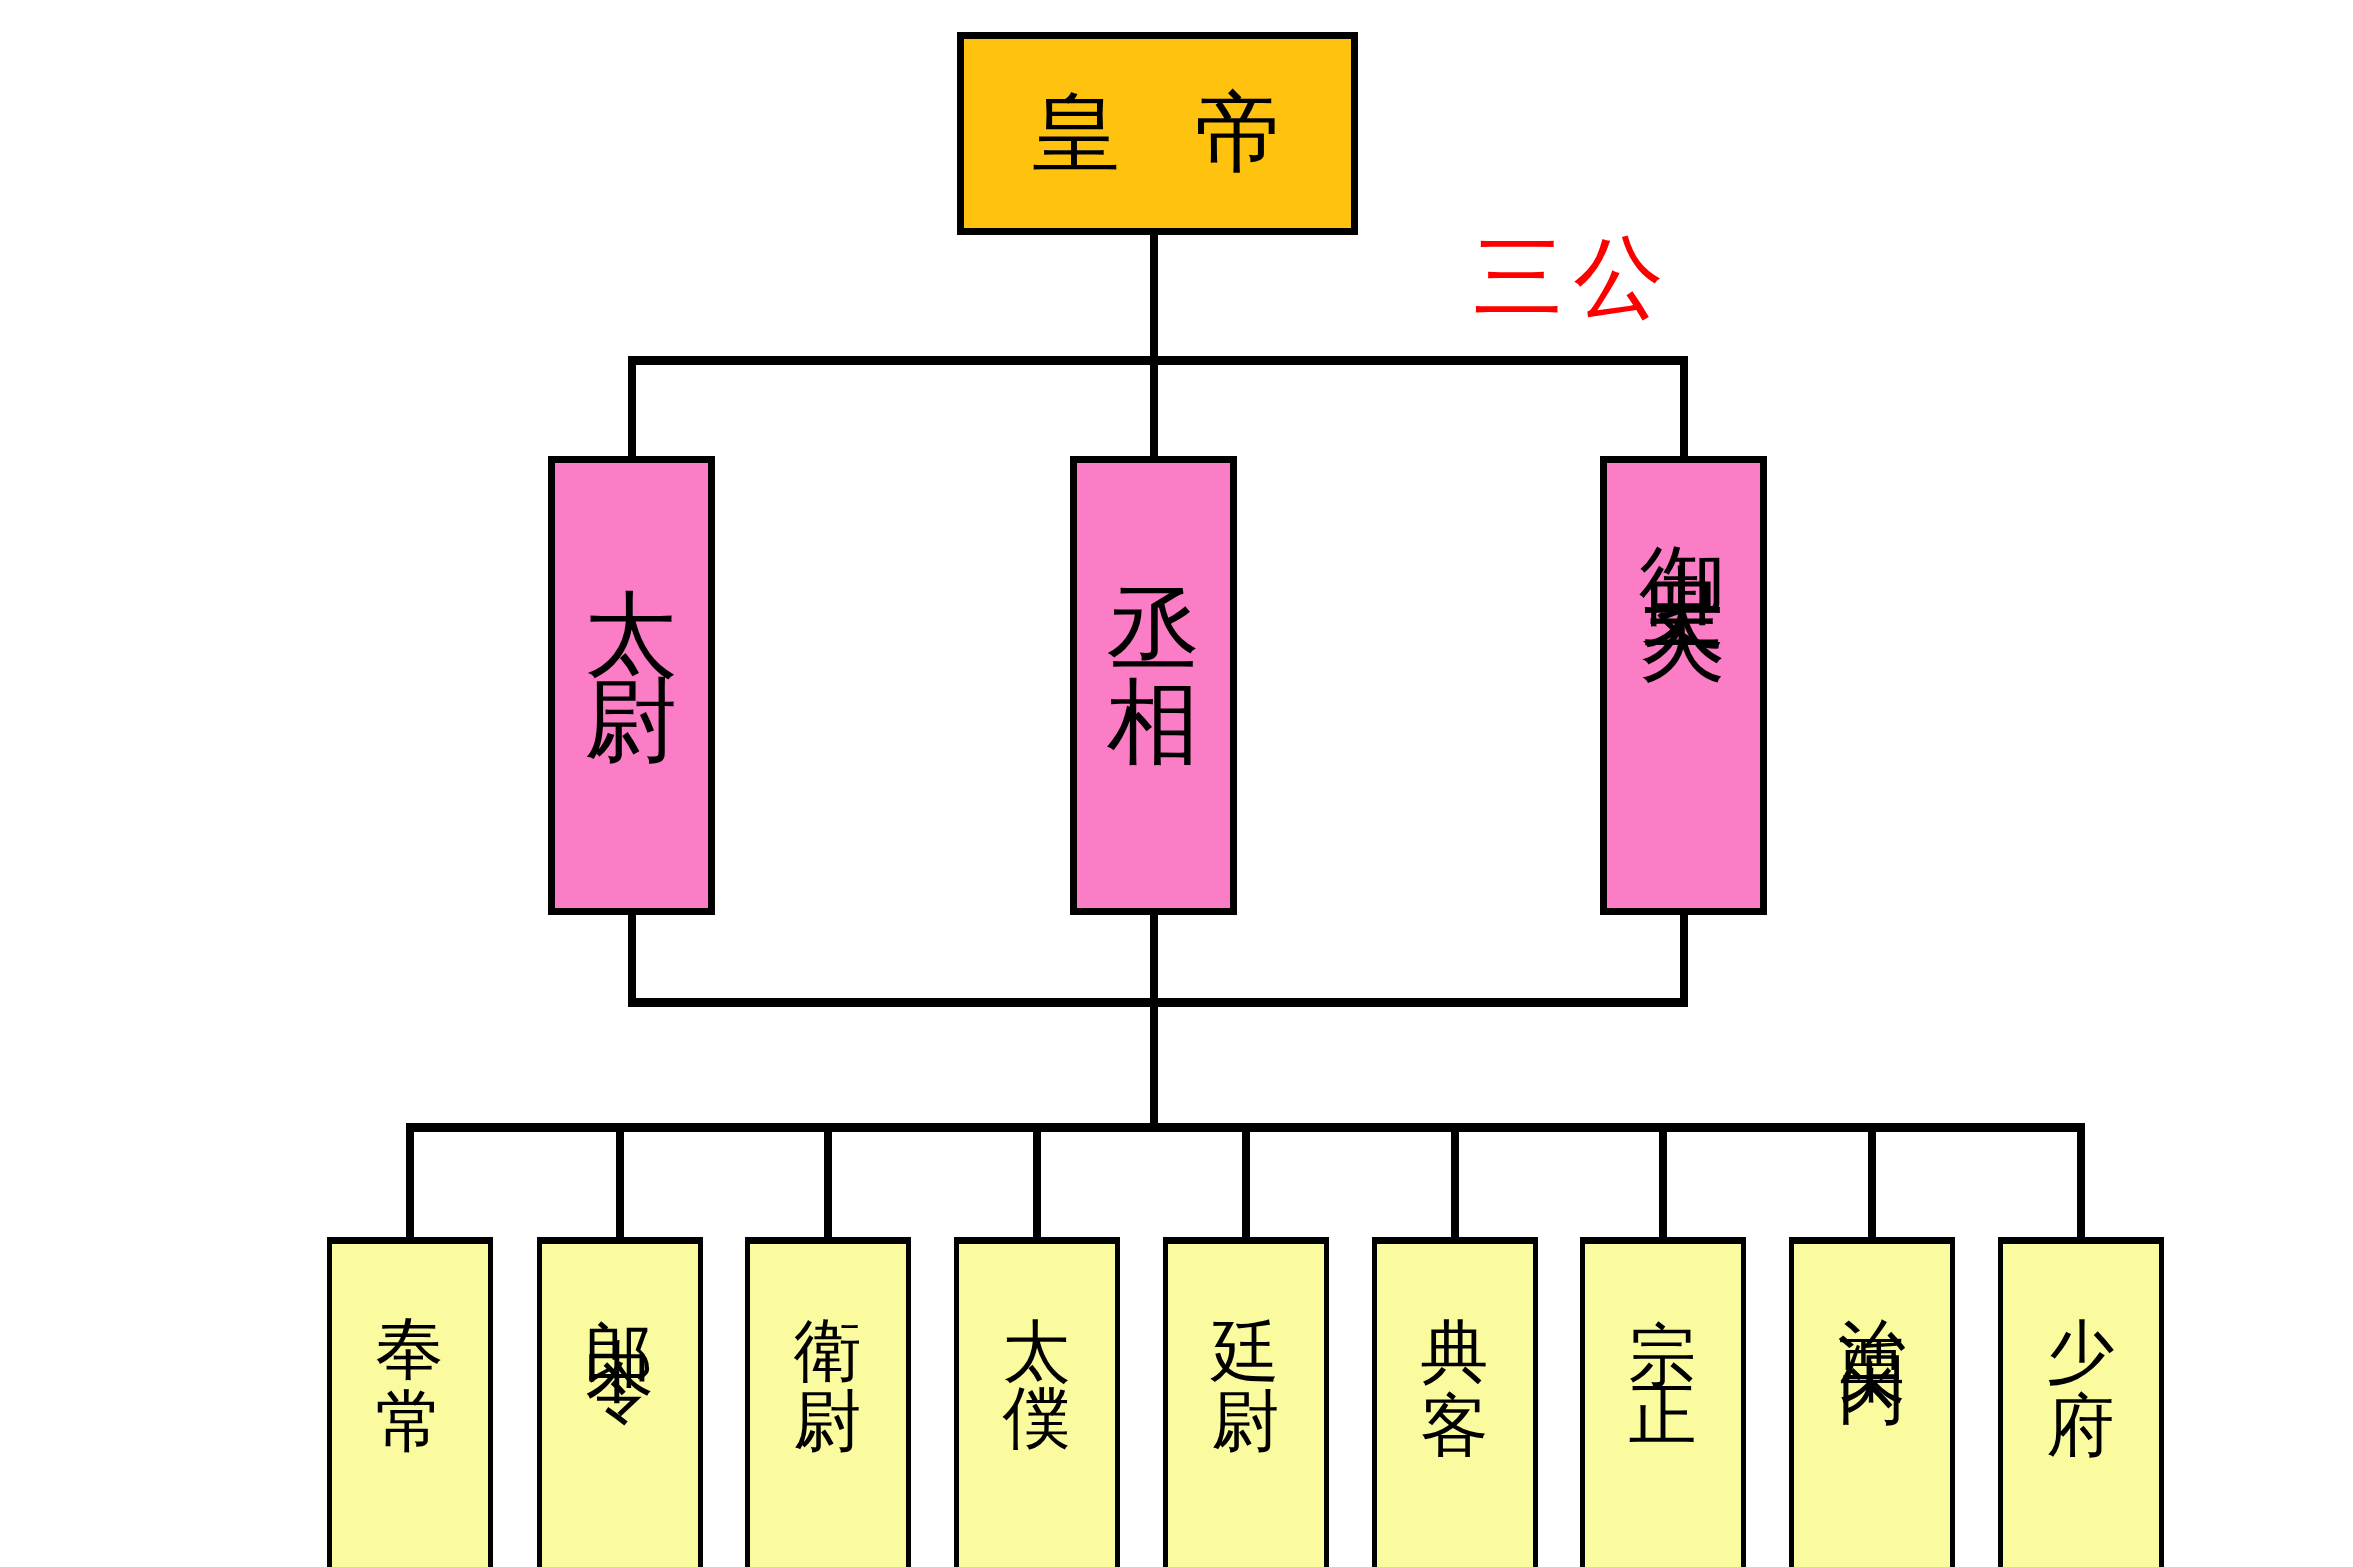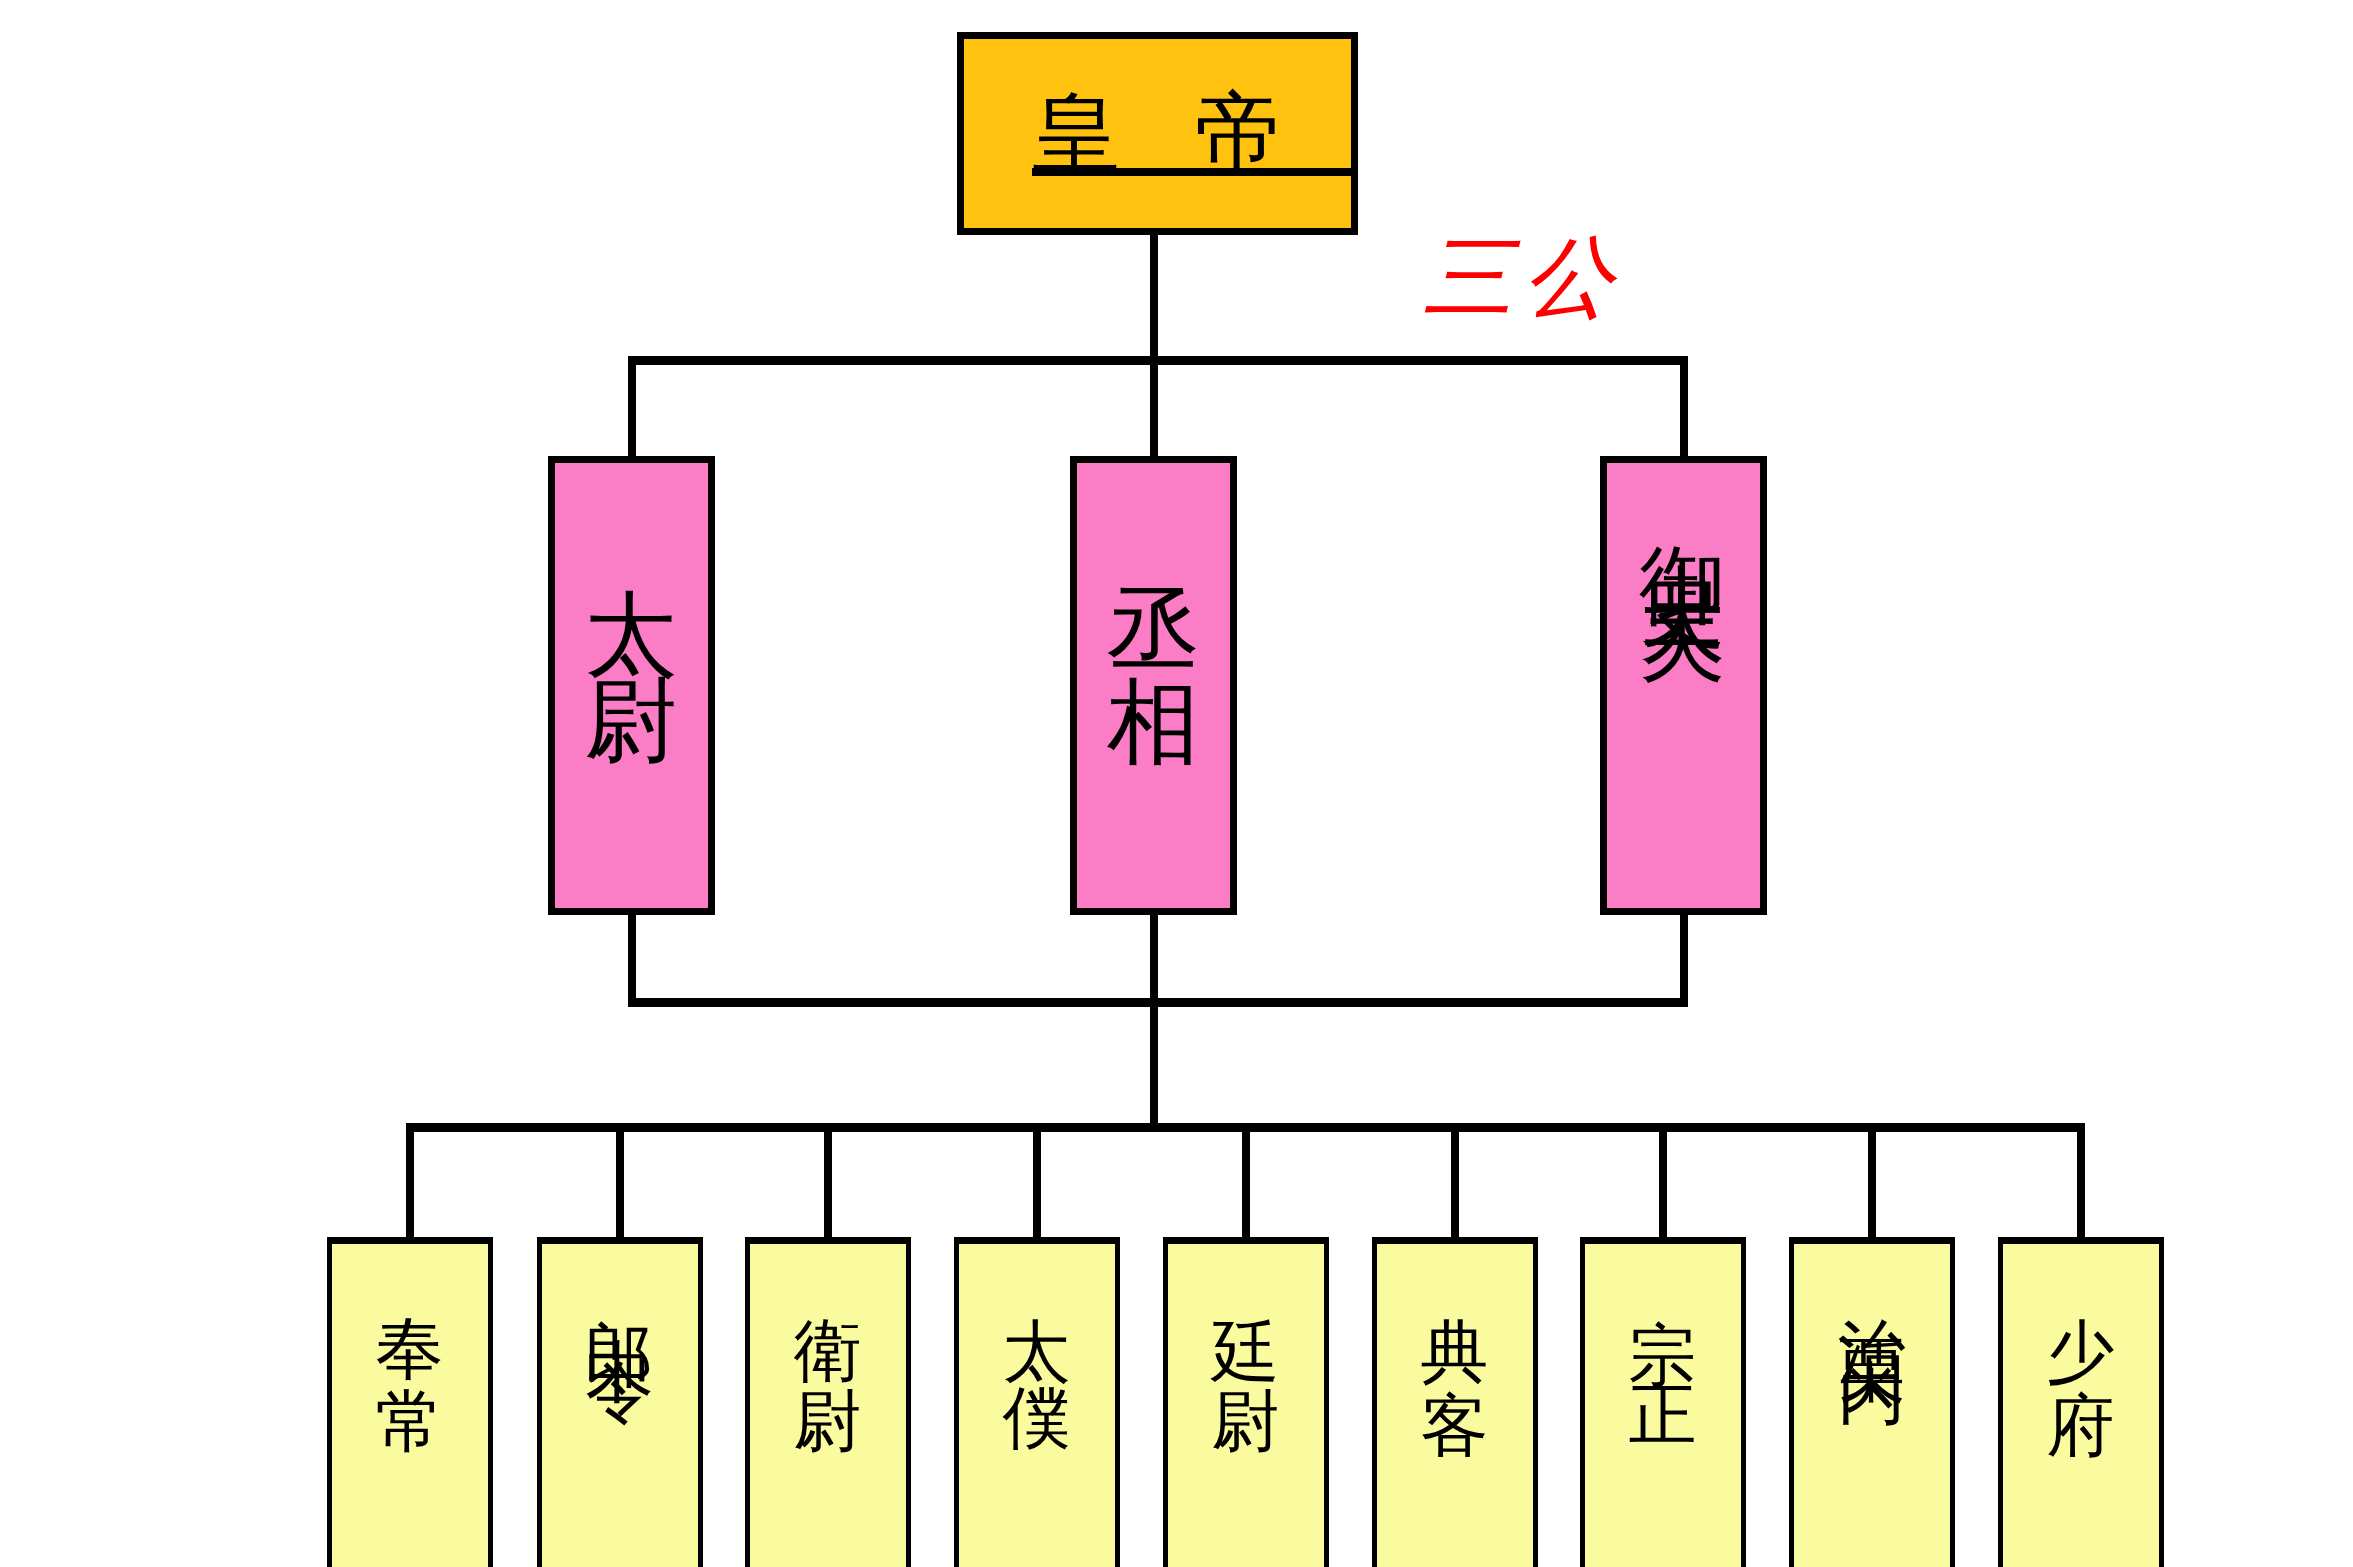--- a/index.html
+++ b/index.html
@@ -27,21 +27,20 @@
   .root-node{
     border:7px solid var(--line);
     background:var(--root-fill);
     align-items:center;
   }
   .root-node .htext{
     font-size:88px;
     letter-spacing:75px;
     padding-left:75px; 
     white-space:nowrap;
-    text-decoration:underline;
   }
   .l1-node{
     border:7px solid var(--line);
     background:var(--level1-fill);
   }
   .l2-node{
     border:5.3px solid var(--line);
     border-top-width:7px;
     border-bottom:none;
     background:var(--level2-fill);
@@ -72,21 +71,21 @@
   <div class="node root-node" style="left:957px;top:32px;width:401px;height:203px;">
     <span class="htext">皇帝</span>
   </div>
 
   <div class="vline" style="left:1150px;top:230px;height:130px;"></div>
   <div class="hline" style="left:628px;top:356px;width:1060px;"></div>
   <div class="vline" style="left:628px;top:356px;height:104px;"></div>
   <div class="vline" style="left:1150px;top:356px;height:104px;"></div>
   <div class="vline" style="left:1680px;top:356px;height:104px;"></div>
 
-  <div class="red-label" style="left:1423px;top:217px;font-style:italic;">三公</div>
+  <div class="red-label" style="left:1473px;top:217px;">三公</div>
 
   <div class="node l1-node" style="left:548px;top:456px;width:167px;height:459px;">
     <span class="vtext">太尉</span>
   </div>
   <div class="node l1-node" style="left:1070px;top:456px;width:167px;height:459px;">
     <span class="vtext">丞相</span>
   </div>
   <div class="node l1-node chars4" style="left:1600px;top:456px;width:167px;height:459px;">
     <span class="vtext">御史大夫</span>
   </div>

